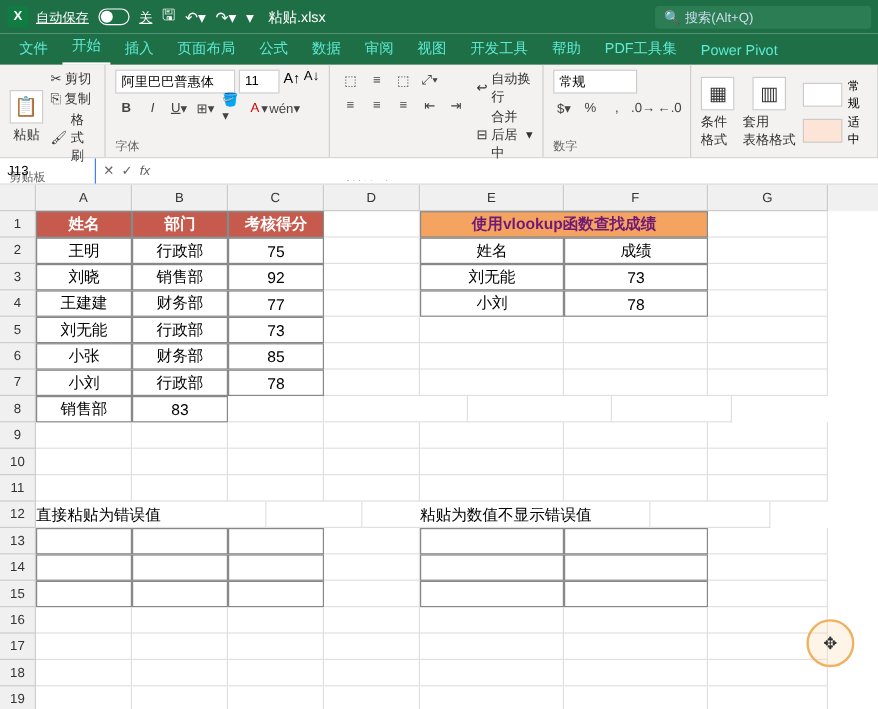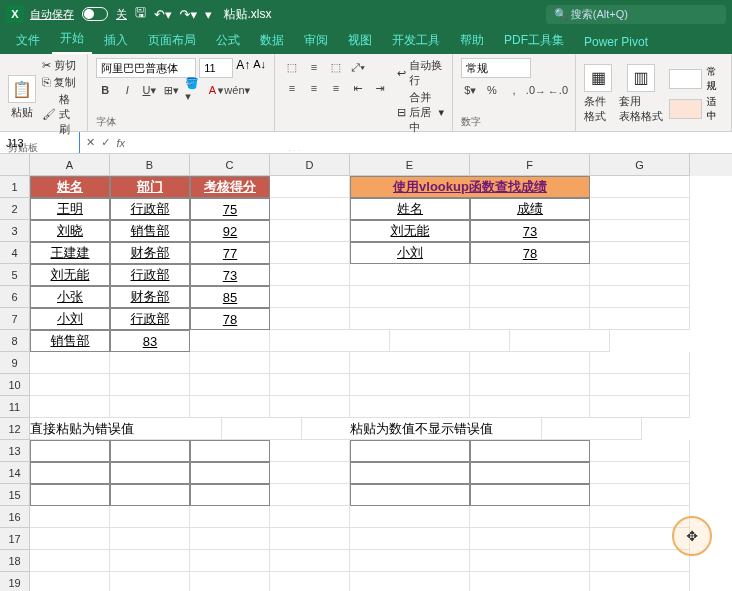--- a/index.html
+++ b/index.html
@@ -40,21 +40,21 @@
 .sheet { flex: 1; overflow: hidden; position: relative; }
 .col-hdrs { display: flex; height: 22px; background: #f0f0f0; }
 .col-hdrs .ch { border-right: 1px solid #ccc; border-bottom: 1px solid #ccc; font-size: 11px; color: #333; display: flex; align-items: center; justify-content: center; }
 .cells { position: relative; }
 .row { display: flex; height: 22px; }
 .cell { border-right: 1px solid #e0e0e0; border-bottom: 1px solid #e0e0e0; font-size: 13px; display: flex; align-items: center; justify-content: center; overflow: hidden; }
 .wA { width: 80px; } .wB { width: 80px; } .wC { width: 80px; } .wD { width: 80px; }
 .wE { width: 120px; } .wF { width: 120px; } .wG { width: 100px; }
 .hdr-red { background: #c55a4d; color: #fff; font-weight: bold; border: 1px solid #888 !important; }
 .hdr-orange { background: #f4a460; color: #701a75; font-weight: bold; border: 1px solid #888 !important; }
-.tbl { border: 1px solid #888 !important; text-decoration: underline; }
+.tbl { border: 1px solid #888 !important; }
 .cursor { position: absolute; right: 20px; bottom: 35px; width: 40px; height: 40px; border: 2px solid #f0b060; border-radius: 50%; display: flex; align-items: center; justify-content: center; font-size: 14px; color: #333; background: rgba(255,220,180,0.3); }
 </style>
 </head>
 <body>
 
 <div class="titlebar">
   <div class="xl-icon">X</div>
   <div class="autosave">
     <span>自动保存</span>
     <span class="toggle"></span>

